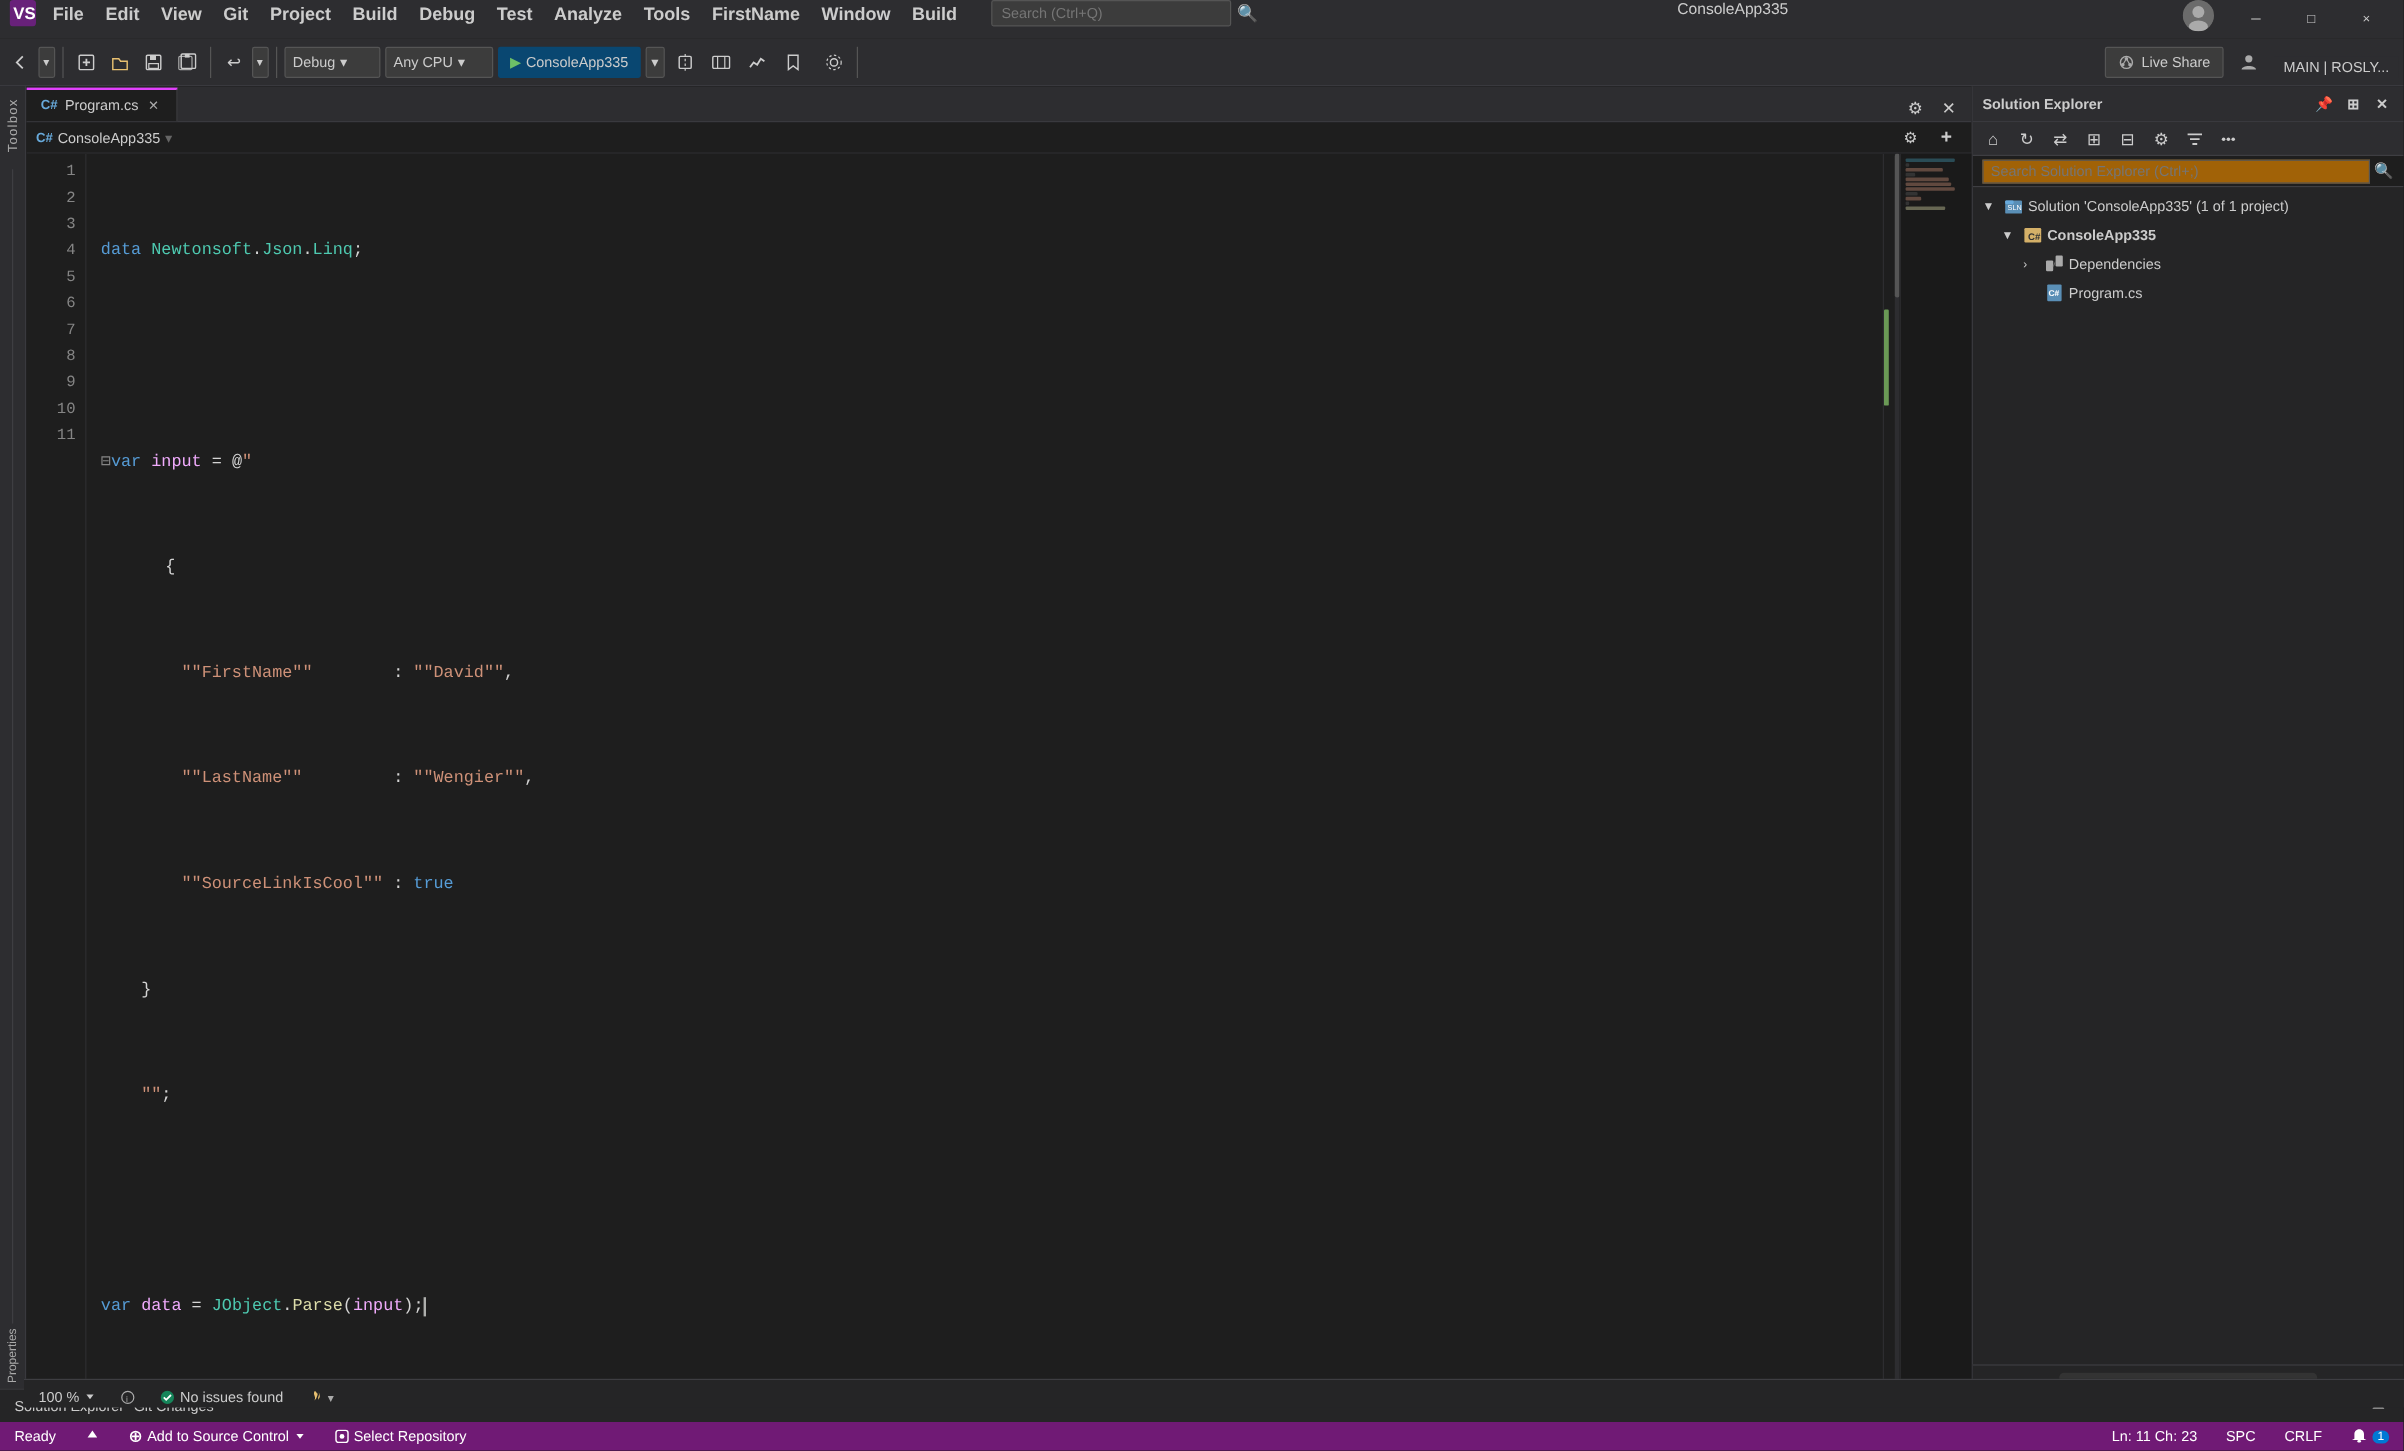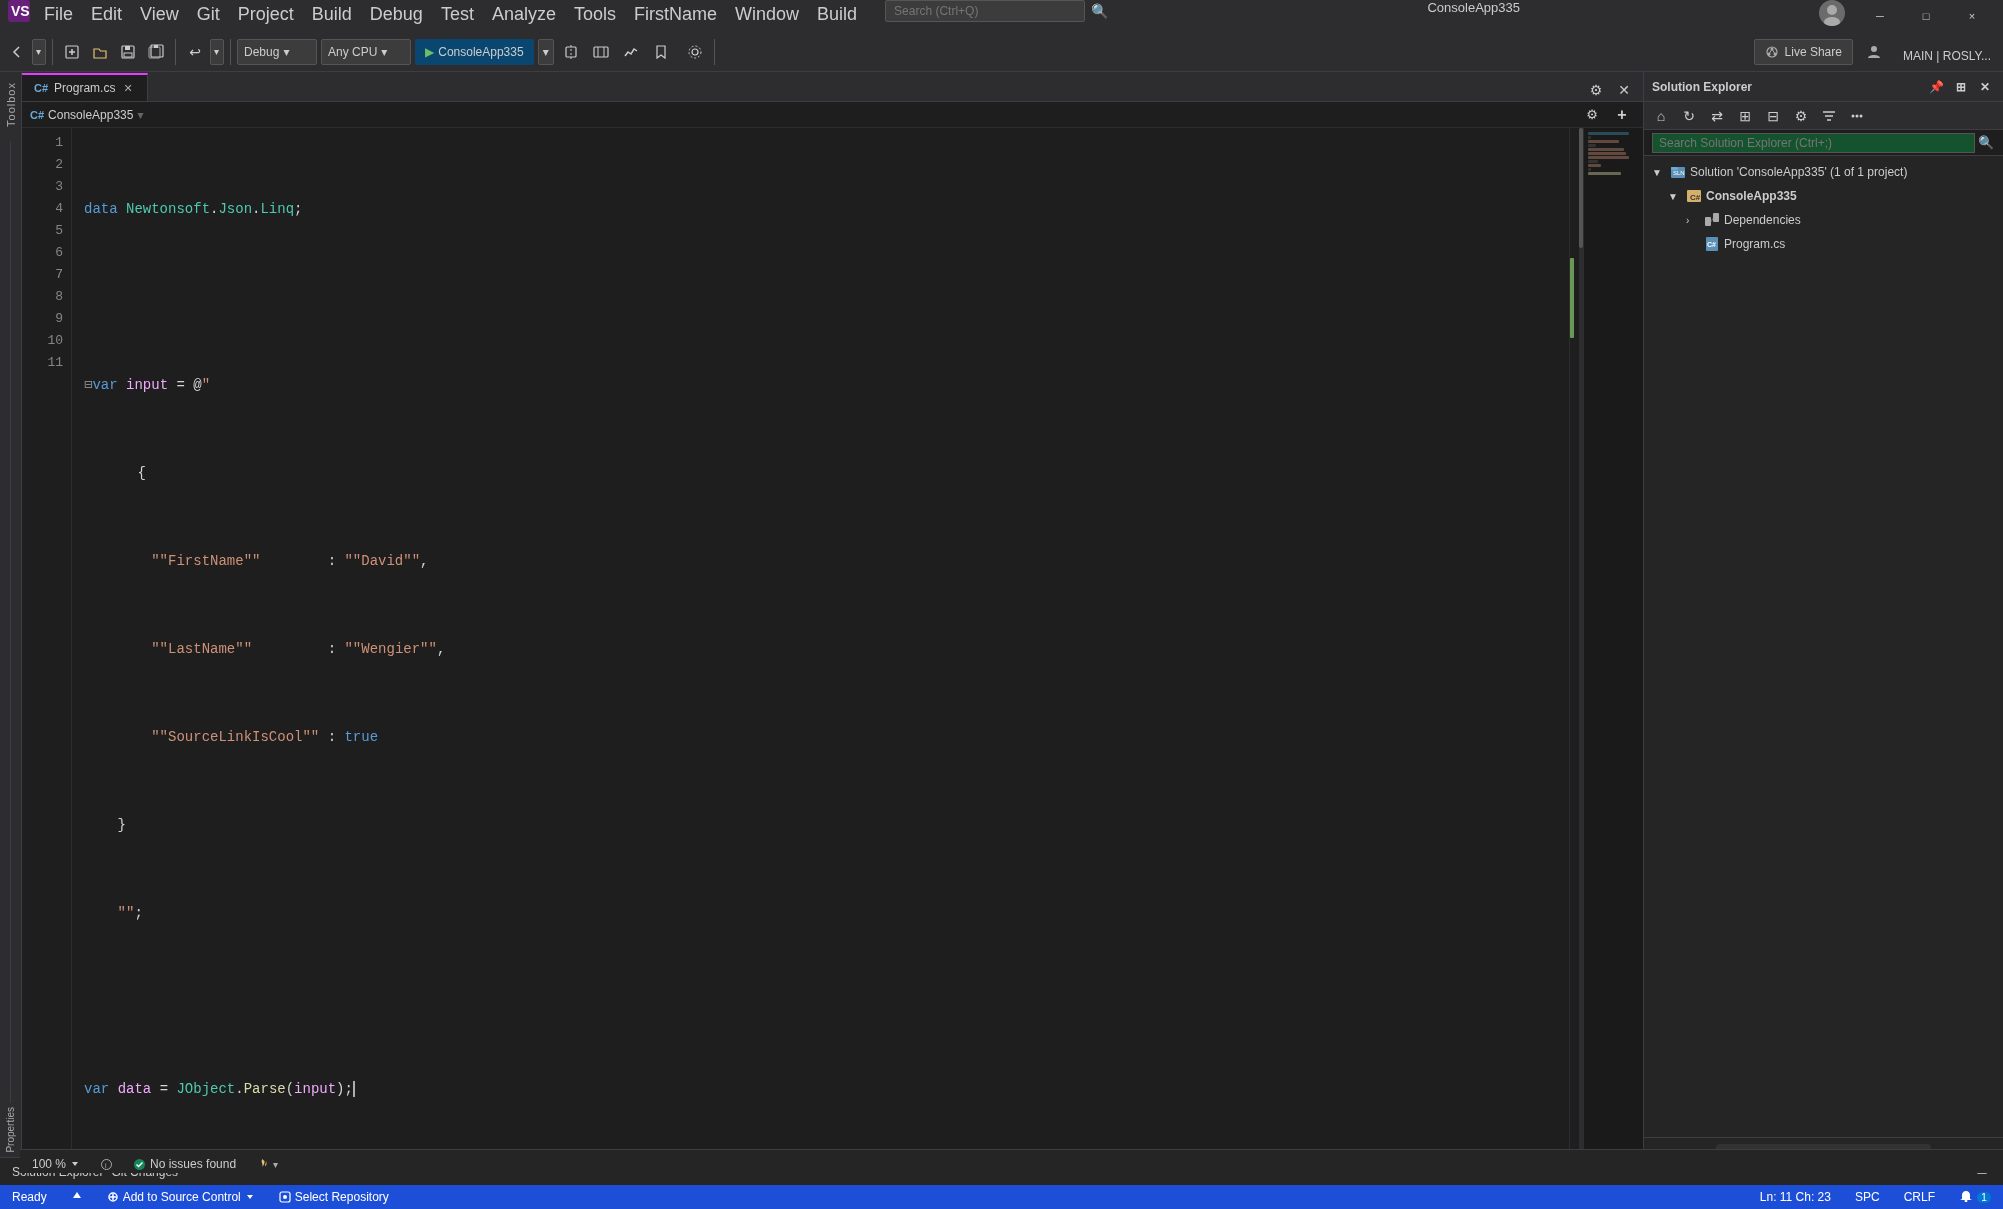--- a/index.html
+++ b/index.html
@@ -24,23 +24,24 @@
     }
     .menu-bar {
       display: flex;
       align-items: center;
       flex: 1;
       gap: 2px;
     }
     .menu-item {
       padding: 4px 8px;
       color: #cccccc;
-      font-size: 18px;
+      font-size: 15px;
       cursor: pointer;
       border-radius: 2px;
+      font-weight: bold;
     }
     .title-center {
       flex: 1;
       text-align: center;
       color: #cccccc;
       font-size: 13px;
     }
     .search-box-title {
       background: #3c3c3c;
       border: 1px solid #555;
@@ -313,21 +314,21 @@
     #se-search {
       height: 26px;
       background: #1e1e1e;
       border-bottom: 1px solid #3e3e42;
       display: flex;
       align-items: center;
       padding: 0 8px;
       gap: 4px;
     }
     .se-search-input {
-      background: #14532d;
+      background: #a16207;
       border: 1px solid #555;
       color: #ccc;
       padding: 2px 6px;
       font-size: 12px;
       flex: 1;
       height: 20px;
     }
     #se-tree {
       flex: 1;
       padding: 4px 0;
@@ -341,21 +342,21 @@
       cursor: pointer;
       font-size: 12px;
       gap: 4px;
     }
     .se-chevron { color: #ccc; font-size: 10px; width: 14px; }
     .se-label { color: #ccc; }
 
     
     #status-bar {
       height: 24px;
-      background: #1d4ed8;
+      background: #701a75;
       display: flex;
       align-items: center;
       padding: 0 8px;
       gap: 16px;
       font-size: 12px;
       color: #ffffff;
     }
     .status-item {
       display: flex;
       align-items: center;

